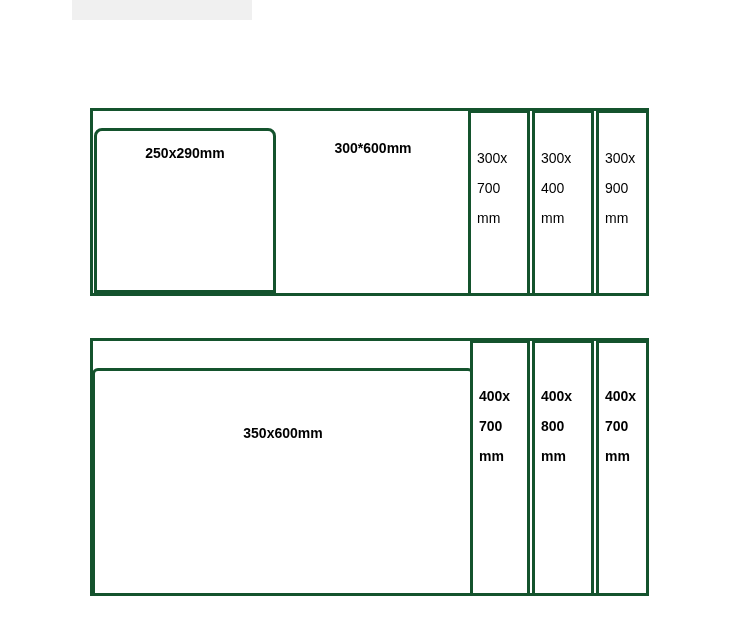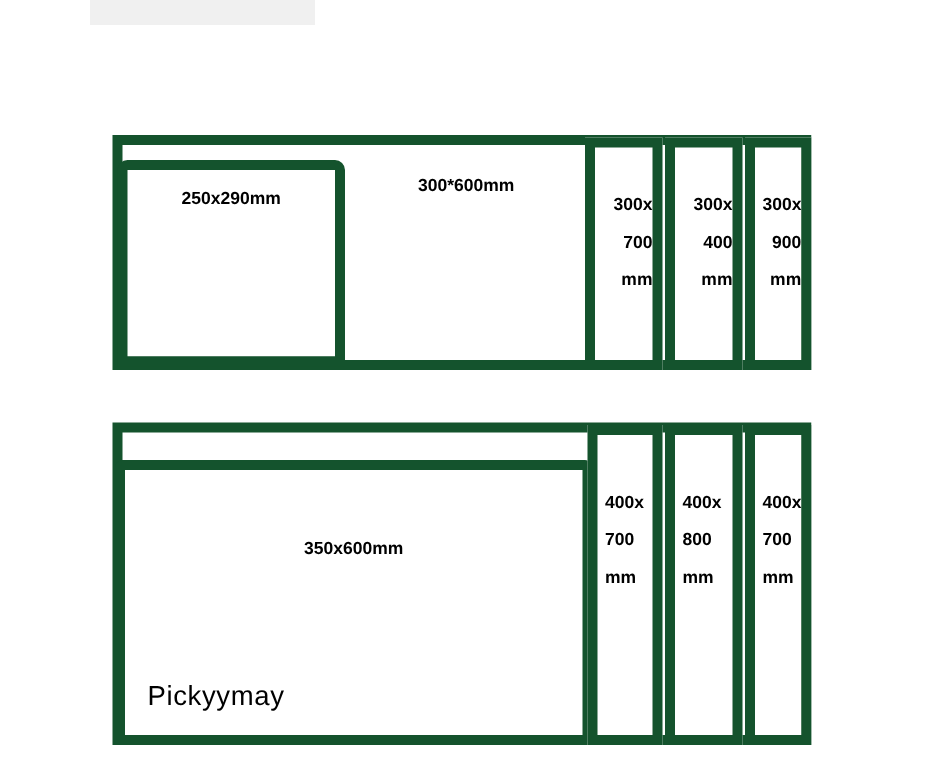--- a/index.html
+++ b/index.html
@@ -22,21 +22,21 @@
     left: 72px;
     top: 0px;
     width: 180px;
     height: 20px;
     background: #f0f0f0;
   }
 
   
   .box {
     position: absolute;
-    border: 8px solid #14532d;
+    border: 3px solid #14532d;
     background: #ffffff;
     box-sizing: border-box;
   }
   .label {
     font-size: 14px;
     font-weight: bold;
     line-height: 30px;
     white-space: pre-line;
     text-align: center;
   }
@@ -96,23 +96,23 @@
     padding-left: 25px;
   }
   .col-label {
     position: absolute;
     top: 30px;
     left: 0;
     width: 100%;
     padding-left: 6px;
     box-sizing: border-box;
     font-size: 14px;
-    font-weight: bold;
+    font-weight: normal;
     line-height: 30px;
-    text-align: right;
+    text-align: left;
   }
 
   
   .row2-frame {
     left: 90px;
     top: 338px;
     width: 559px;
     height: 258px;
   }
   .box-350 {
@@ -199,21 +199,20 @@
 <div class="box col1-300x900">
   <div class="col-label">300x
 900
 mm</div>
 </div>
 
 <div class="box row2-frame"></div>
 
 <div class="box box-350">
   <div class="title">350x600mm</div>
-  <div class="brand">Pickyymay</div>
 </div>
 
 <div class="box col2-400x700">
   <div class="col2-label">400x
 700
 mm</div>
 </div>
 
 <div class="box col2-400x800">
   <div class="col2-label">400x

